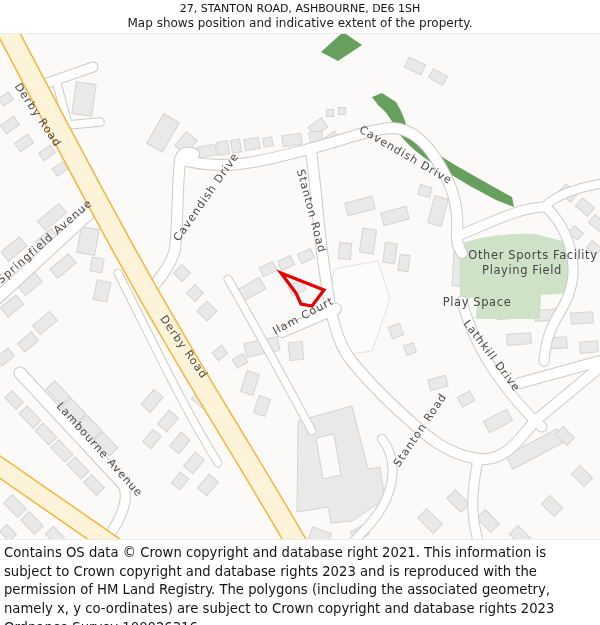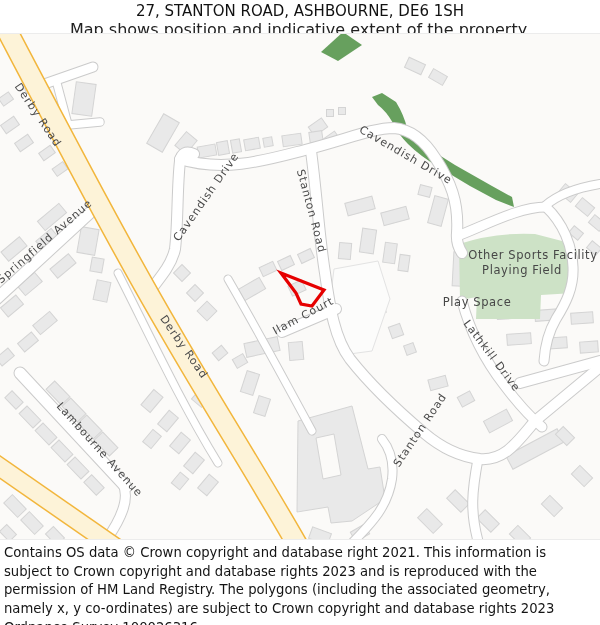--- a/index.html
+++ b/index.html
@@ -1,19 +1,19 @@
 <!DOCTYPE html>
 <html style="--background: #fbfaf8; --building_fill: #e9e9e9; --building_stroke: #d4d4d4; --road_fill: #ffffff; --road_casing: #cbcbcb; --primary_road_fill: #fdf3d8; --primary_road_casing: #f2b63c; --green_dark: #67a05e; --green_light: #cde2c6; --property_outline: #e60000; --label_text: #4a4a4a;"><head>
 <meta charset="utf-8">
 <style>
   html,body{margin:0;padding:0;background:#ffffff;}
   body{width:600px;height:625px;overflow:hidden;font-family:"DejaVu Sans","Liberation Sans",sans-serif;}
   .title-block{height:33px;text-align:center;padding-top:3px;box-sizing:border-box;}
-  .title-line1{font-size:15px;color:#111;line-height:1.15;}
-  .title-line2{font-size:16px;color:#222;line-height:1.2;}
+  .title-line1{font-size:11px;color:#111;line-height:1.15;}
+  .title-line2{font-size:12px;color:#222;line-height:1.2;}
   .map-wrap{position:relative;width:600px;height:507px;border-top:1px solid #ececec;border-bottom:1px solid #ececec;box-sizing:border-box;overflow:hidden;background:var(--background,#fbfaf8);}
   svg{display:block;}
   .footer-block{padding:4px 5px 0 4px;font-size:13.2px;line-height:1.42;color:#141414;}
 
   
   .bg{fill:var(--background,#fbfaf8);}
   .bld{fill:var(--building_fill,#e9e9e9);stroke:var(--building_stroke,#d2d2d2);stroke-width:1;}
   .openarea{fill:#fcfcfb;stroke:#e3e3e3;stroke-width:1;}
   .rd-case{fill:none;stroke:var(--road_casing,#cccccc);stroke-linecap:round;stroke-linejoin:round;}
   .rd-fill{fill:none;stroke:var(--road_fill,#ffffff);stroke-linecap:round;stroke-linejoin:round;}

